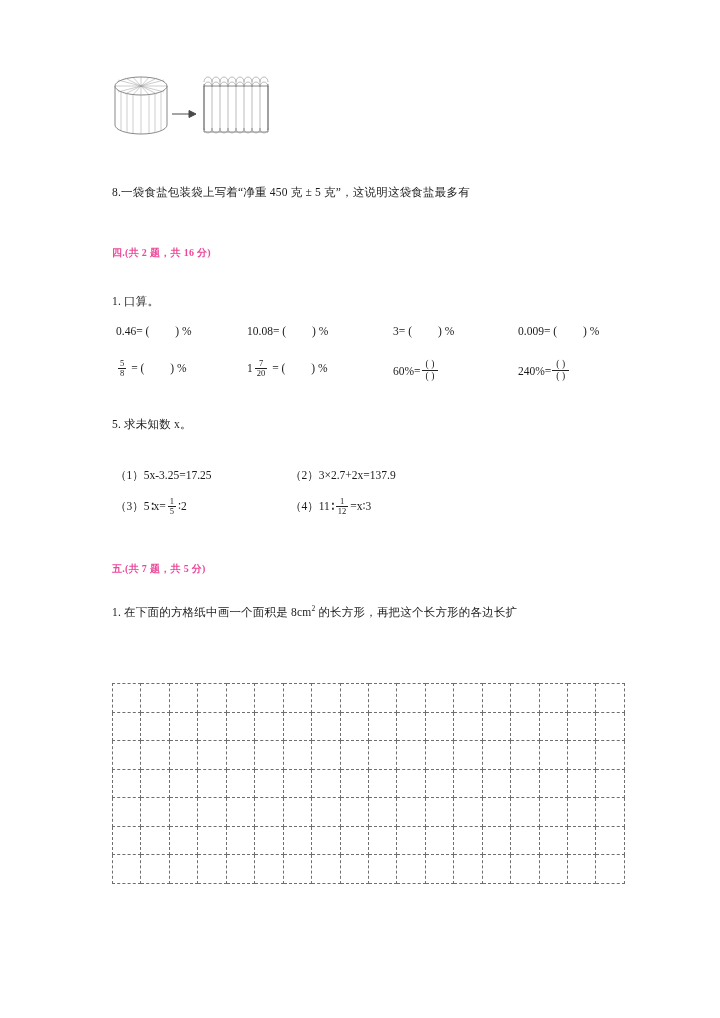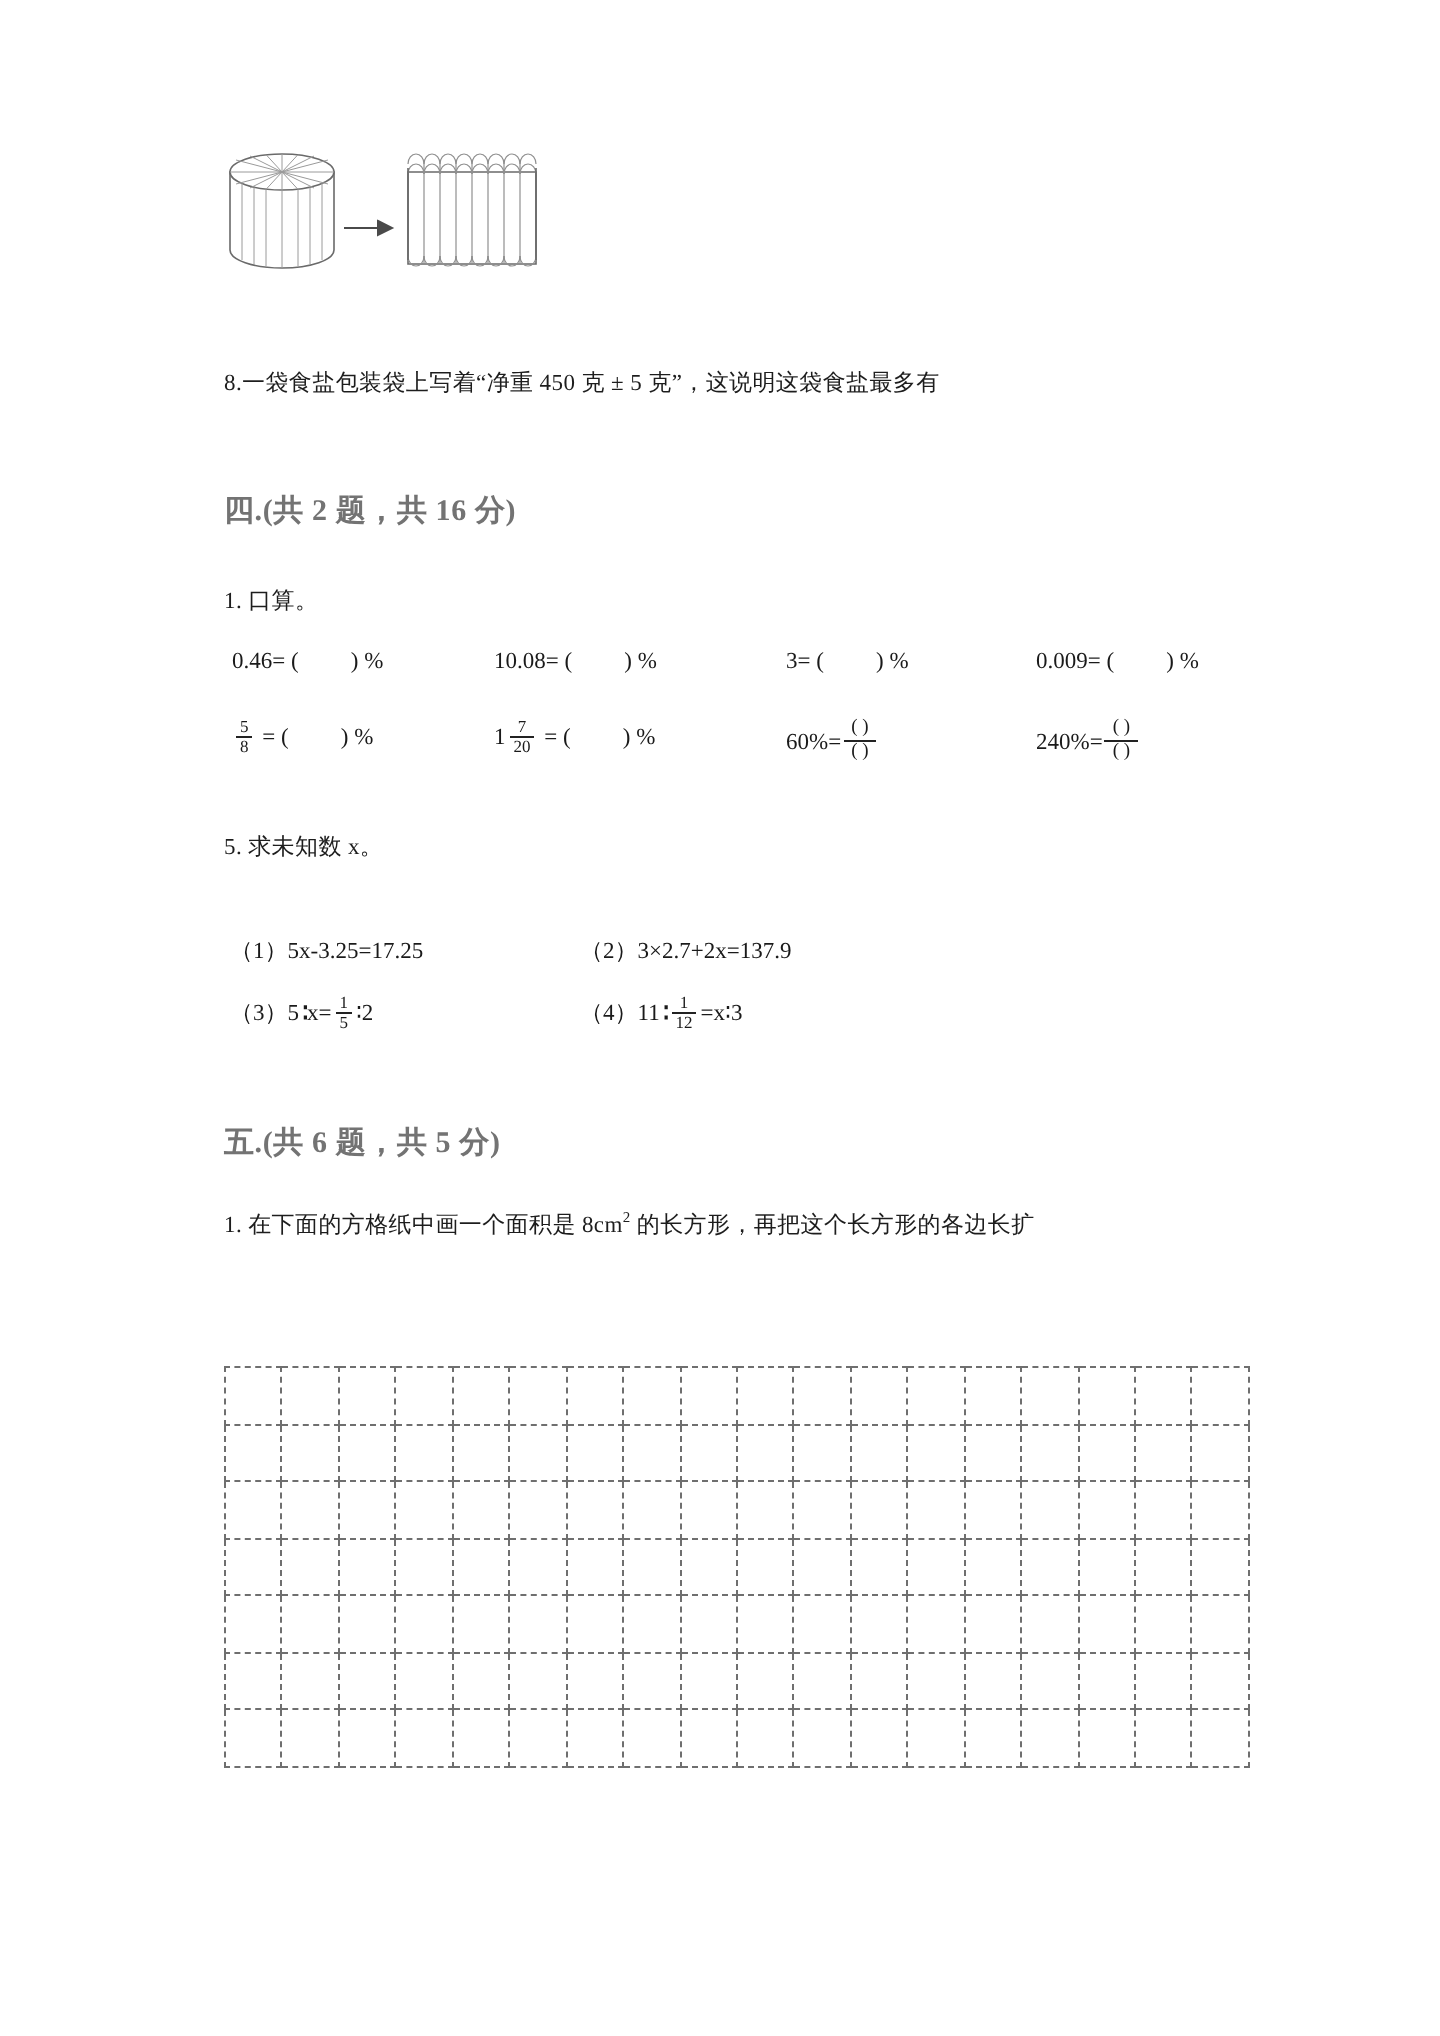--- a/index.html
+++ b/index.html
@@ -34,23 +34,23 @@
   
   .q-text {
     position: absolute;
     font-size: 11.5px;
     line-height: 22px;
     color: #1d1d1d;
     letter-spacing: 0.2px;
   }
   .section-head {
     position: absolute;
-    font-size: 15px;
+    font-size: 10px;
     font-weight: bold;
-    color: #737373;
+    color: #ec4899;
     letter-spacing: 0.3px;
   }
   .blank {
     display: inline-block;
     border-bottom: 1px solid #333;
     width: 62px;
     vertical-align: -2px;
     height: 11px;
   }
   
@@ -275,21 +275,21 @@
   <div class="eq" style="left:290px; top:468px;">
     <span>（2）</span><span>3×2.7+2x=137.9</span>
   </div>
   <div class="eq" style="left:115px; top:498px;">
     <span>（3）</span><span>5∶x=</span><span class="frac"><span class="num">1</span><span class="den">5</span></span><span>∶2</span>
   </div>
   <div class="eq" style="left:290px; top:498px;">
     <span>（4）</span><span>11∶</span><span class="frac"><span class="num">1</span><span class="den">12</span></span><span>=x∶3</span>
   </div>
 
-  <div class="section-head" style="left:112px; top:562px;">五.(共 6 题，共 5 分)</div>
+  <div class="section-head" style="left:112px; top:562px;">五.(共 7 题，共 5 分)</div>
 
   <div class="q-text" style="left:112px; top:598px; width:520px;">
     <span>1. 在下面的方格纸中画一个面积是 8cm</span><span class="sup">2</span><span> 的长方形，再把这个长方形的各边长扩</span>
   </div>
 
   <div class="grid-wrap">
     <table>
       <tbody>
           <tr>
             <td style="border-style: dashed; border-color: rgb(111, 111, 111);"></td>

